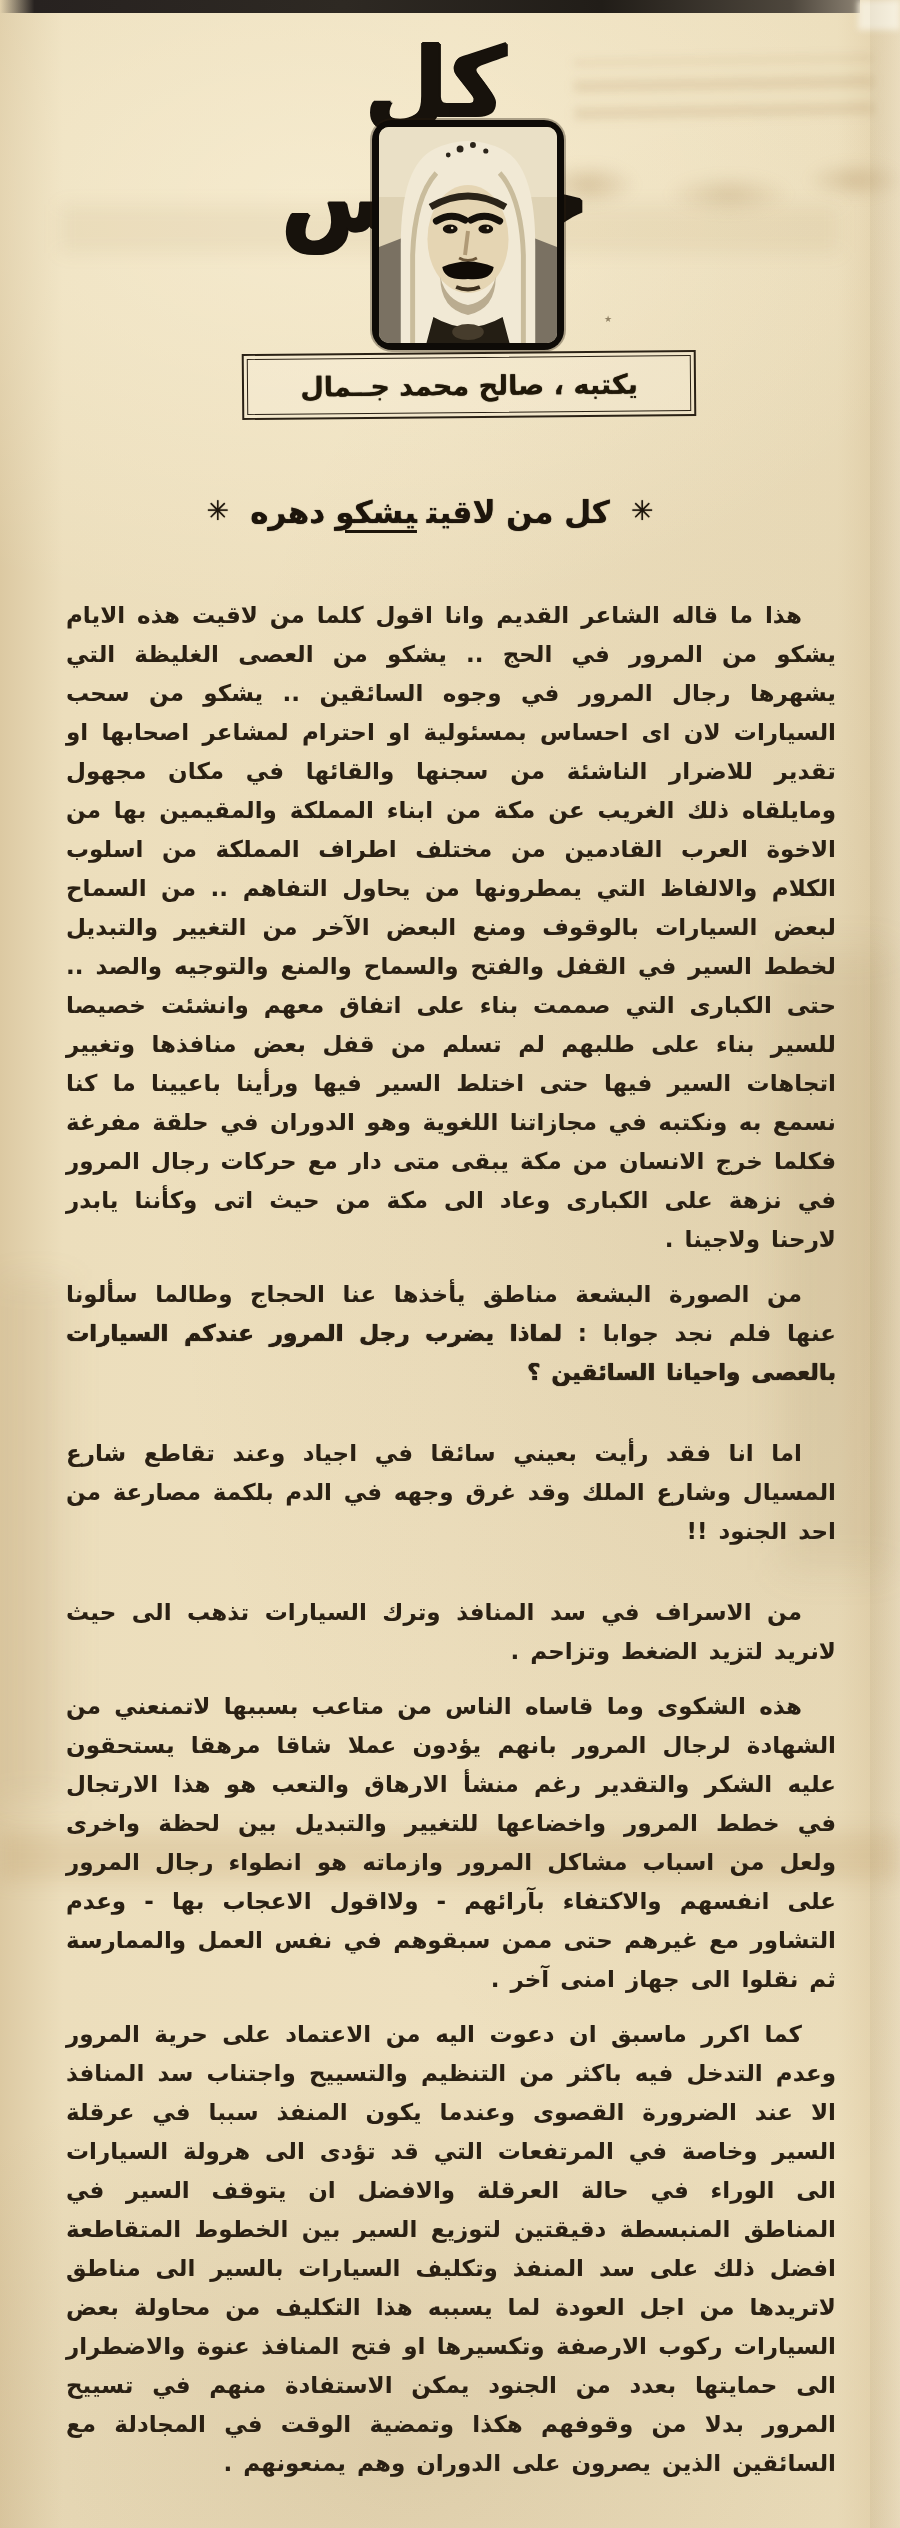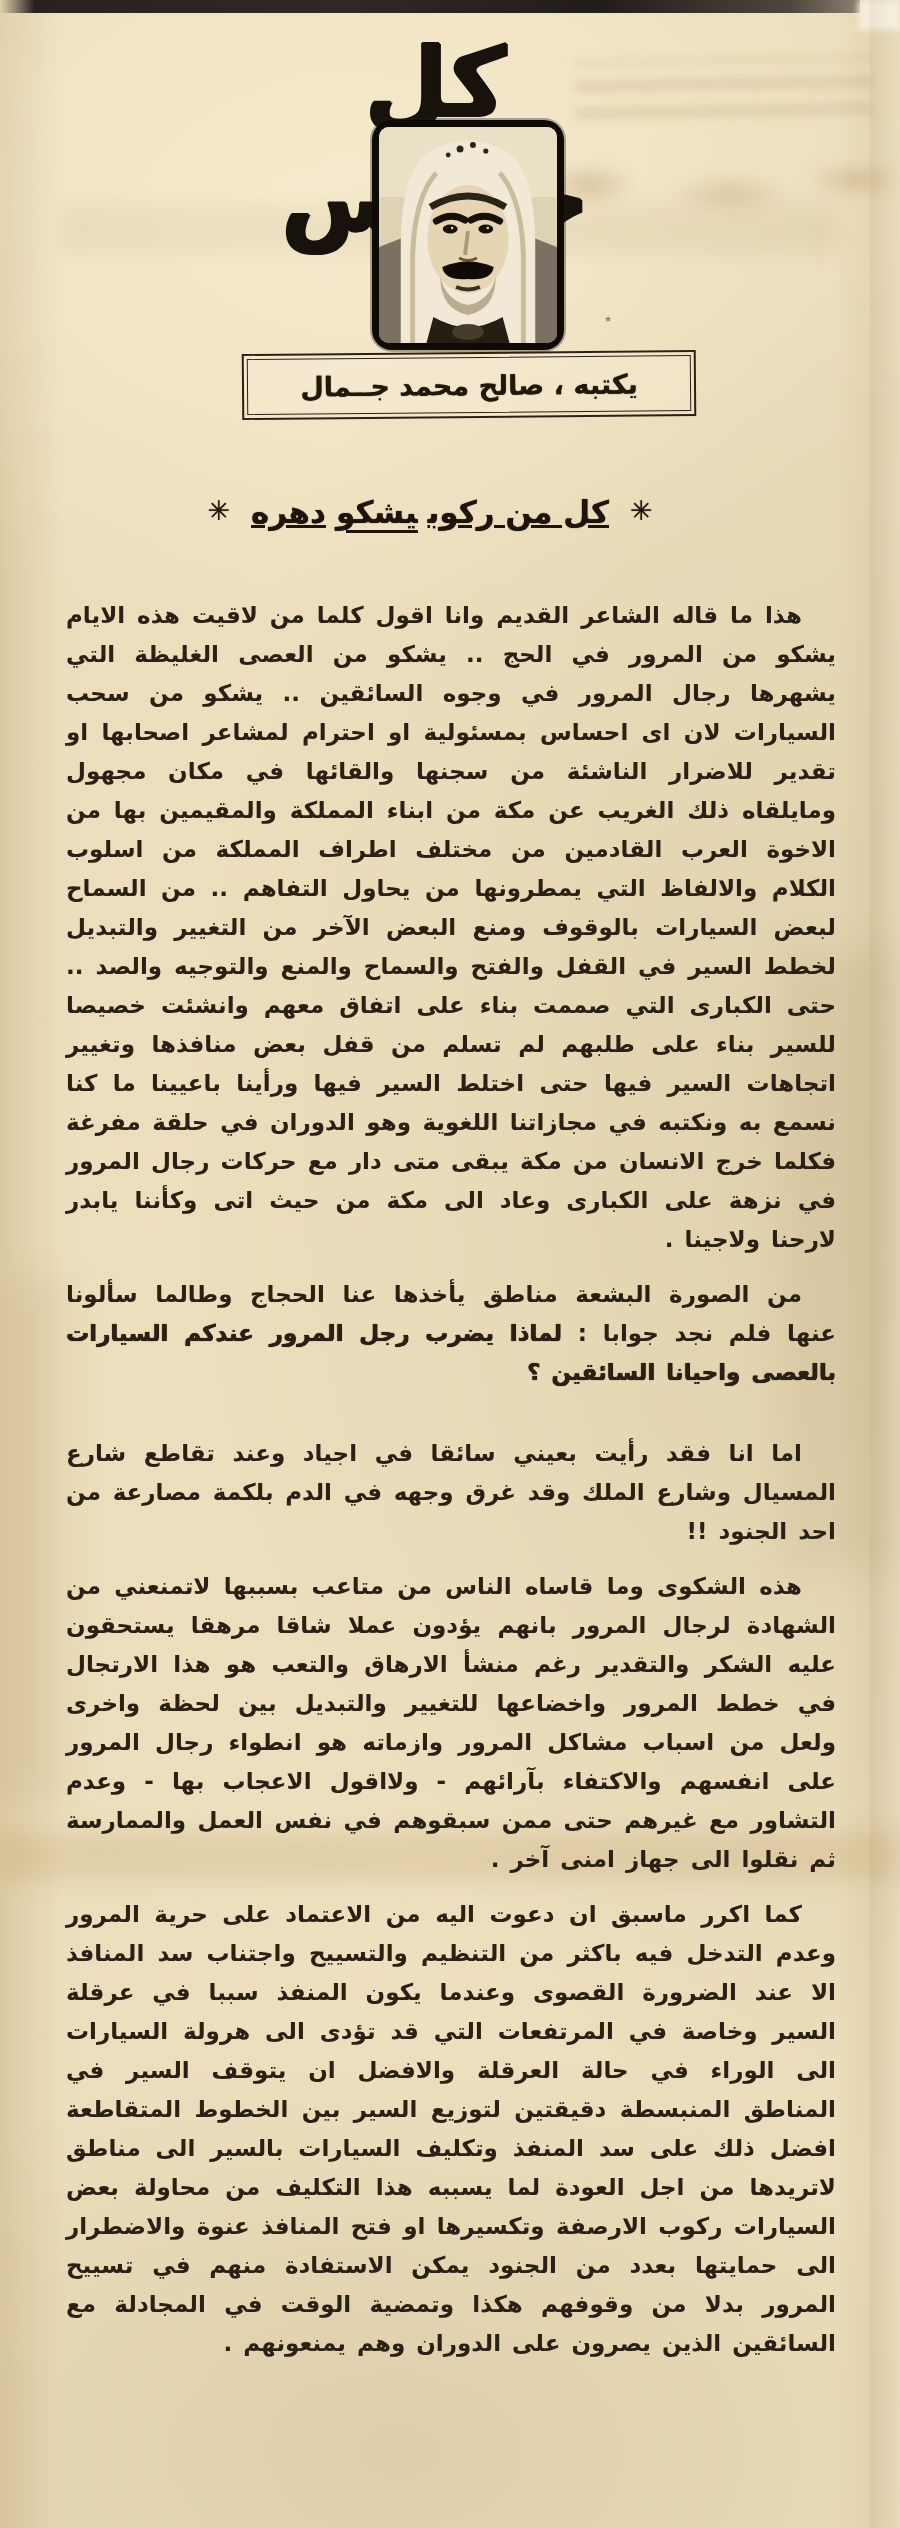--- a/index.html
+++ b/index.html
@@ -42,21 +42,21 @@
   .byline{position:absolute;left:242px;top:352px;width:454px;height:66px;box-sizing:border-box;
     border:2px solid #2a2115;display:flex;align-items:center;justify-content:center;
     transform:rotate(-0.5deg);background:rgba(250,244,226,.25);}
   .byline::before{content:"";position:absolute;inset:3px;border:1px solid #2a2115;}
   .byline span{direction:rtl;font-size:27px;font-weight:bold;color:#201809;
     text-shadow:0 0 1px #201809;letter-spacing:0;}
 
   .title{position:absolute;top:494px;left:0;width:860px;text-align:center;direction:rtl;
     font-size:31px;font-weight:bold;color:#1d150b;text-shadow:0 0 1px #1d150b;}
   .title .star{font-size:27px;margin:0 16px;position:relative;top:-3px;}
-  .title .t{margin:0 5px;text-decoration:underline;}
+  .title .t{margin:0 5px;}
   .title .u{text-decoration:underline;text-decoration-thickness:3px;text-underline-offset:7px;}
 
   .body{position:absolute;top:580px;left:50px;width:802px;direction:rtl;text-align:justify;
     font-size:23px;line-height:39px;font-weight:bold;color:#2a2013;word-spacing:3px;}
   .body p{margin:16px;text-indent:34px;}
   .gap-lg{margin-top:42px !important;}
   .gap-md{margin-top:26px !important;}
   .gap-sm{margin-top:14px !important;}
   .emph{text-shadow:0 0 1px #1d150c, .5px 0 #1d150c;}
 </style>
@@ -108,25 +108,26 @@
       <path d="M55,190 Q90,210 125,190 L132,216 L48,216 Z" fill="#241e14"></path>
       <ellipse cx="90" cy="205" rx="16" ry="8" fill="#463c2c"></ellipse>
     </svg>
   </div>
 
   <div class="byline">
     <span>يكتبه ، صالح محمد جــمال</span>
   </div>
 
   <div class="title">
-    <span class="star">✳</span><span class="t">كل من ركوب</span><span class="t u">يشكو</span><span class="t">دهره</span><span class="star">✳</span>
+    <span class="star">✳</span><span class="t">كل من لاقيت</span><span class="t u">يشكو</span><span class="t">دهره</span><span class="star">✳</span>
   </div>
 
   <div class="body">
     <p>هذا ما قاله الشاعر القديم وانا اقول كلما من لاقيت هذه الايام يشكو من المرور في الحج .. يشكو من العصى الغليظة التي يشهرها رجال المرور في وجوه السائقين .. يشكو من سحب السيارات لان اى احساس بمسئولية او احترام لمشاعر اصحابها او تقدير للاضرار الناشئة من سجنها والقائها في مكان مجهول ومايلقاه ذلك الغريب عن مكة من ابناء المملكة والمقيمين بها من الاخوة العرب القادمين من مختلف اطراف المملكة من اسلوب الكلام والالفاظ التي يمطرونها من يحاول التفاهم .. من السماح لبعض السيارات بالوقوف ومنع البعض الآخر من التغيير والتبديل لخطط السير في القفل والفتح والسماح والمنع والتوجيه والصد .. حتى الكبارى التي صممت بناء على اتفاق معهم وانشئت خصيصا للسير بناء على طلبهم لم تسلم من قفل بعض منافذها وتغيير اتجاهات السير فيها حتى اختلط السير فيها ورأينا باعيينا ما كنا نسمع به ونكتبه في مجازاتنا اللغوية وهو الدوران في حلقة مفرغة فكلما خرج الانسان من مكة يبقى متى دار مع حركات رجال المرور في نزهة على الكبارى وعاد الى مكة من حيث اتى وكأننا يابدر لارحنا ولاجينا .</p>
     <p><span>من الصورة البشعة مناطق يأخذها عنا الحجاج وطالما سألونا عنها فلم نجد جوابا : </span> <span class="emph">لماذا يضرب رجل المرور عندكم السيارات بالعصى واحيانا السائقين ؟</span></p>
     <p class="gap-lg">اما انا فقد رأيت بعيني سائقا في اجياد وعند تقاطع شارع المسيال وشارع الملك وقد غرق وجهه في الدم بلكمة مصارعة من احد الجنود !!</p>
+    <p class="gap-lg">من الاسراف في سد المنافذ وترك السيارات تذهب الى حيث لانريد لتزيد الضغط وتزاحم .</p>
     <p class="gap-sm">هذه الشكوى وما قاساه الناس من متاعب بسببها لاتمنعني من الشهادة لرجال المرور بانهم يؤدون عملا شاقا مرهقا يستحقون عليه الشكر والتقدير رغم منشأ الارهاق والتعب هو هذا الارتجال في خطط المرور واخضاعها للتغيير والتبديل بين لحظة واخرى ولعل من اسباب مشاكل المرور وازماته هو انطواء رجال المرور على انفسهم والاكتفاء بآرائهم - ولااقول الاعجاب بها - وعدم التشاور مع غيرهم حتى ممن سبقوهم في نفس العمل والممارسة ثم نقلوا الى جهاز امنى آخر .</p>
     <p>كما اكرر ماسبق ان دعوت اليه من الاعتماد على حرية المرور وعدم التدخل فيه باكثر من التنظيم والتسييح واجتناب سد المنافذ الا عند الضرورة القصوى وعندما يكون المنفذ سببا في عرقلة السير وخاصة في المرتفعات التي قد تؤدى الى هرولة السيارات الى الوراء في حالة العرقلة والافضل ان يتوقف السير في المناطق المنبسطة دقيقتين لتوزيع السير بين الخطوط المتقاطعة افضل ذلك على سد المنفذ وتكليف السيارات بالسير الى مناطق لاتريدها من اجل العودة لما يسببه هذا التكليف من محاولة بعض السيارات ركوب الارصفة وتكسيرها او فتح المنافذ عنوة والاضطرار الى حمايتها بعدد من الجنود يمكن الاستفادة منهم في تسييح المرور بدلا من وقوفهم هكذا وتمضية الوقت في المجادلة مع السائقين الذين يصرون على الدوران وهم يمنعونهم .</p>
 
   </div>
 
 </div>
 
 </body></html>

